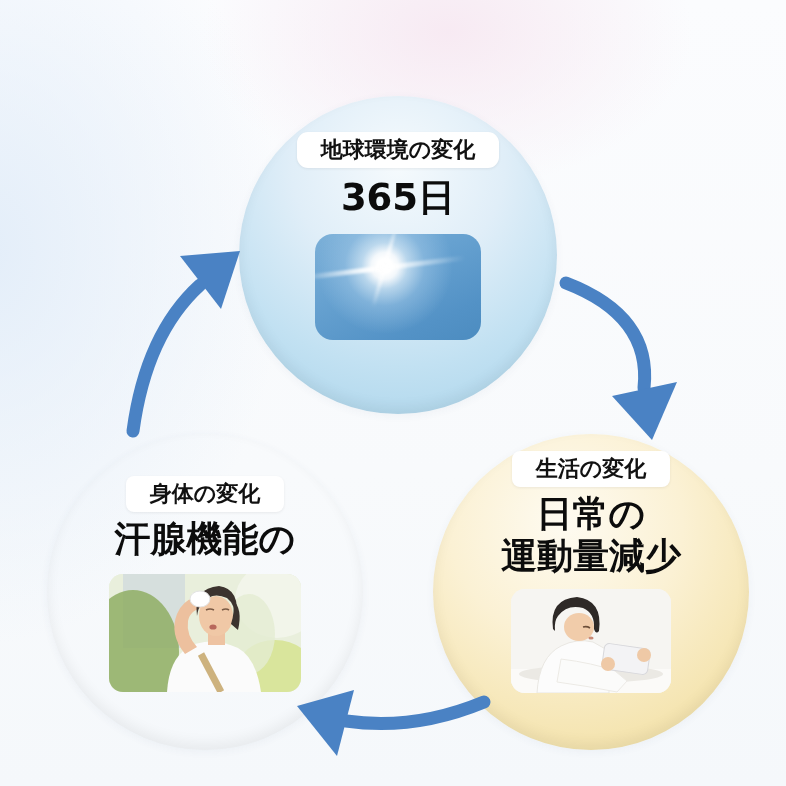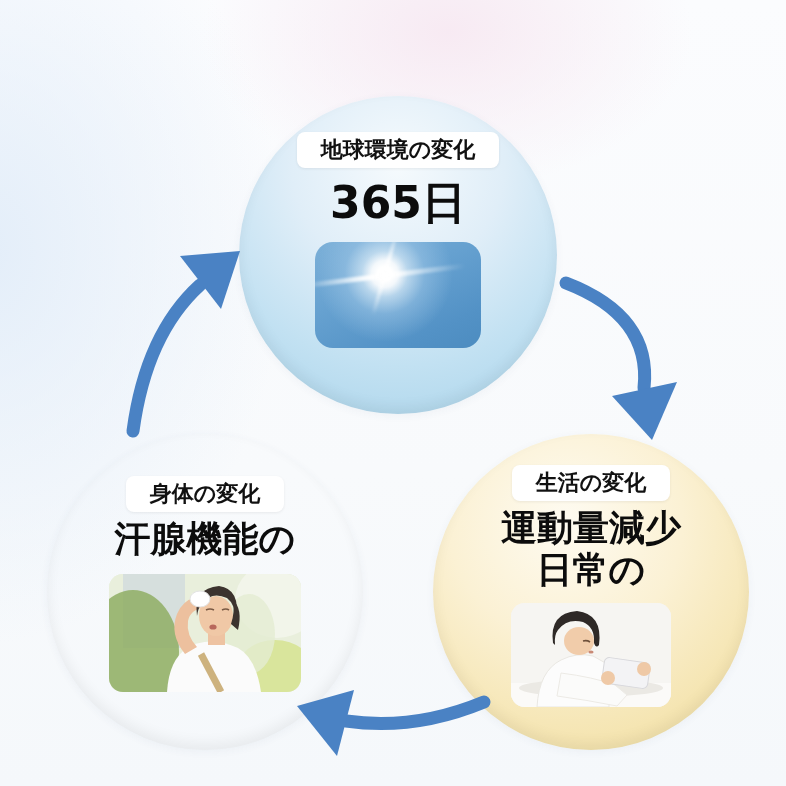--- a/index.html
+++ b/index.html
@@ -31,26 +31,26 @@
     left:433px;top:434px;width:316px;height:316px;
     background:radial-gradient(circle at 42% 28%, #fefbf1 0%, #fbf1d4 40%, #f5e5b2 74%, #efdc9d 100%);
   }
 
   .pill{
     background:#ffffff;border-radius:8px;padding:5px 24px;
     font-weight:bold;color:#111;font-size:22px;line-height:1.2;
     box-shadow:0 1px 3px rgba(0,0,0,.07);
     white-space:nowrap;
   }
-  .env .pill{margin-top:36px;}
+  .env .pill{margin-top:36px;border-radius:11px;}
   .body .pill{margin-top:42px;text-align:right;}
-  .life .pill{margin-top:31px;}
+  .life .pill{margin-top:17px;}
 
   .headline{font-weight:bold;color:#0c0c0c;line-height:1.16;margin-top:8px;}
-  .env .headline{font-size:44px;margin-top:9px;}
+  .env .headline{font-size:37px;margin-top:9px;}
   .body .headline,.life .headline{font-size:36px;margin-top:6px;}
 
   
   .photo{overflow:hidden;position:relative;flex:none;}
   .photo.sun{
     width:166px;height:106px;border-radius:18px;margin-top:14px;
     background:
       radial-gradient(circle at 42% 30%, #ffffff 0%, #ffffff 6%, rgba(255,255,255,.92) 11%, rgba(228,242,251,.65) 19%, rgba(165,203,233,.45) 33%, rgba(255,255,255,0) 56%),
       linear-gradient(155deg,#7cb0d8 0%,#66a1d0 40%,#5392c6 78%,#4c8cc0 100%);
   }
@@ -112,22 +112,22 @@
           <path d="M124 26 Q134 35 129 56 L122 50 Q126 38 124 26 Z" fill="#3c332e"></path>
           <ellipse cx="91" cy="25" rx="10" ry="8" fill="#ffffff" stroke="#e3e3e3"></ellipse>
         </g>
       </svg>
     </div>
   </div>
 
   <div class="node life">
     <div class="pill">生活の変化</div>
     <div class="headline">
+      <div>日常の</div>
       <div>運動量減少</div>
-      <div>日常の</div>
     </div>
     <div class="photo boy">
       <svg width="160" height="104" viewBox="0 0 160 104">
         <rect width="160" height="104" fill="#f6f5f2"></rect>
         <g>
           <rect y="80" width="160" height="24" fill="#fbfaf8"></rect>
           <ellipse cx="80" cy="85" rx="72" ry="9" fill="#ebe9e4"></ellipse>
         </g>
         <g>
           <path d="M26 104 Q28 68 50 57 Q66 49 82 53 L98 62 L98 104 Z" fill="#fcfcfc" stroke="#e9e7e2"></path>

